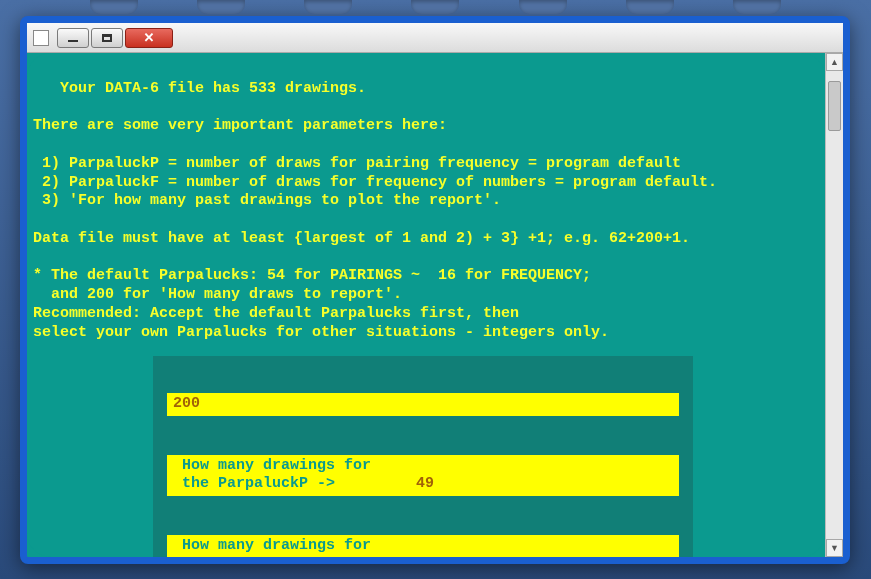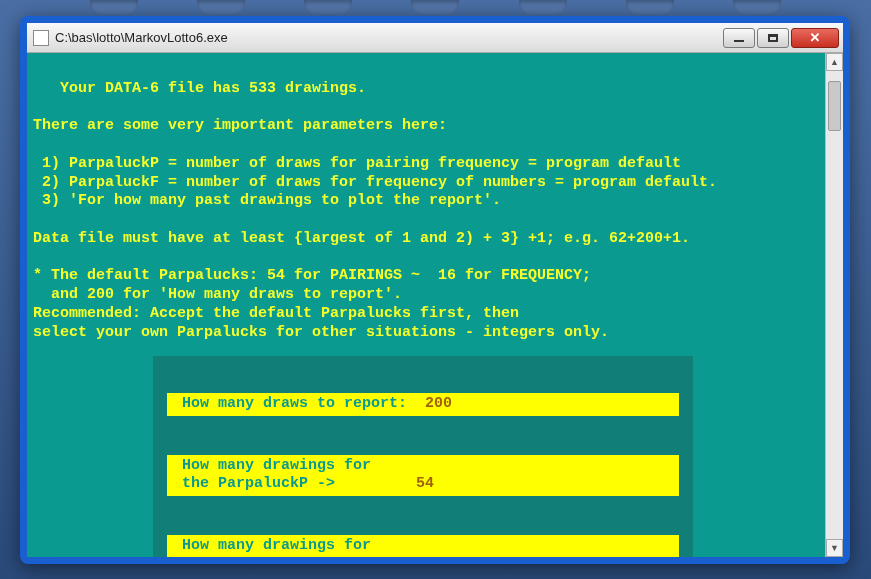--- a/index.html
+++ b/index.html
@@ -165,21 +165,20 @@
     <span></span>
     <span></span>
     <span></span>
     <span></span>
     <span></span>
 </div>
 
 <div class="window">
   <div class="titlebar">
     <div class="app-icon"></div>
-    <div class="title-text">C:\bas\lotto\MarkovLotto6.exe</div>
     <div class="win-btn">
         <div class="min-glyph"></div>
       </div>
     <div class="win-btn">
         <div class="max-glyph"></div>
       </div>
     <div class="win-btn close">
         <span class="x">✕</span>
       </div>
   </div>
@@ -193,23 +192,23 @@
 <span> 2) ParpaluckF = number of draws for frequency of numbers = program default.</span>
 <span> 3) 'For how many past drawings to plot the report'.</span>
 <span></span>
 <span>Data file must have at least {largest of 1 and 2) + 3} +1; e.g. 62+200+1.</span>
 <span></span>
 <span>* The default Parpalucks: 54 for PAIRINGS ~  16 for FREQUENCY;</span>
 <span>  and 200 for 'How many draws to report'.</span>
 <span>Recommended: Accept the default Parpalucks first, then</span>
 <span>select your own Parpalucks for other situations - integers only.</span>
 <div class="input-block">
-<div class="input-row"><span class="input-label"> How many draws to report:  </span><span class="input-val">200</span></div>
+<div class="input-row"><span class="input-val">200</span></div>
 <div class="input-row"><span class="input-label"> How many drawings for
- the ParpaluckP -&gt;         </span><span class="input-val">54</span></div>
+ the ParpaluckP -&gt;         </span><span class="input-val">49</span></div>
 <div class="input-row"><span class="input-label"> How many drawings for
  the ParpaluckF -&gt;         </span><span class="input-val">16</span></div>
 </div></div>
     <div class="scrollbar">
       <div class="sb-btn">▲</div>
       <div class="sb-track">
         <div class="sb-thumb"></div>
       </div>
       <div class="sb-btn">▼</div>
     </div>

